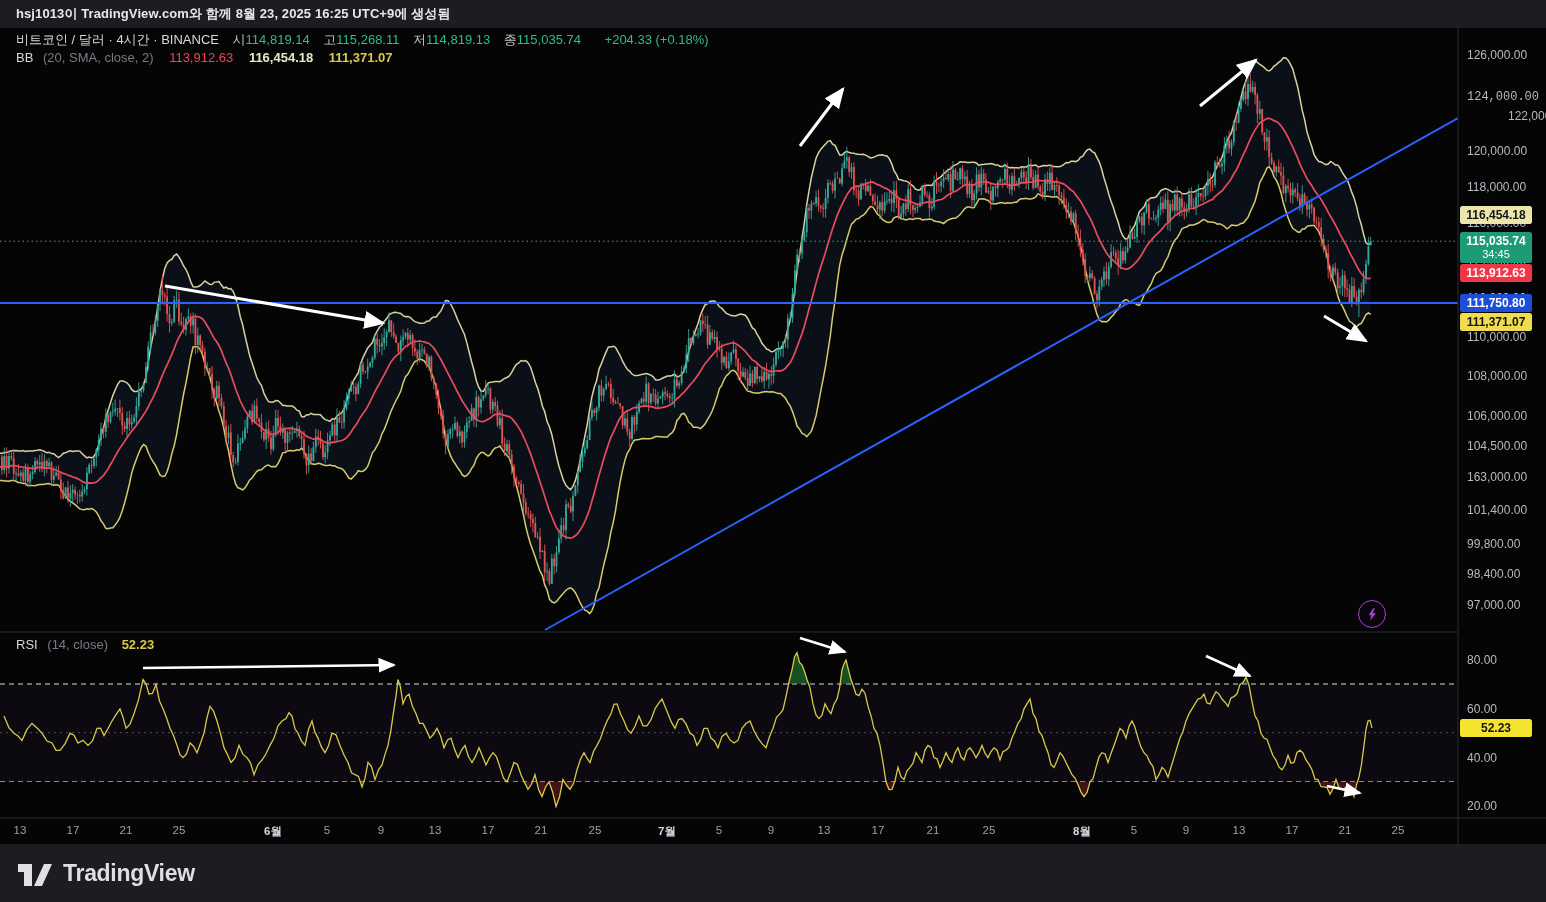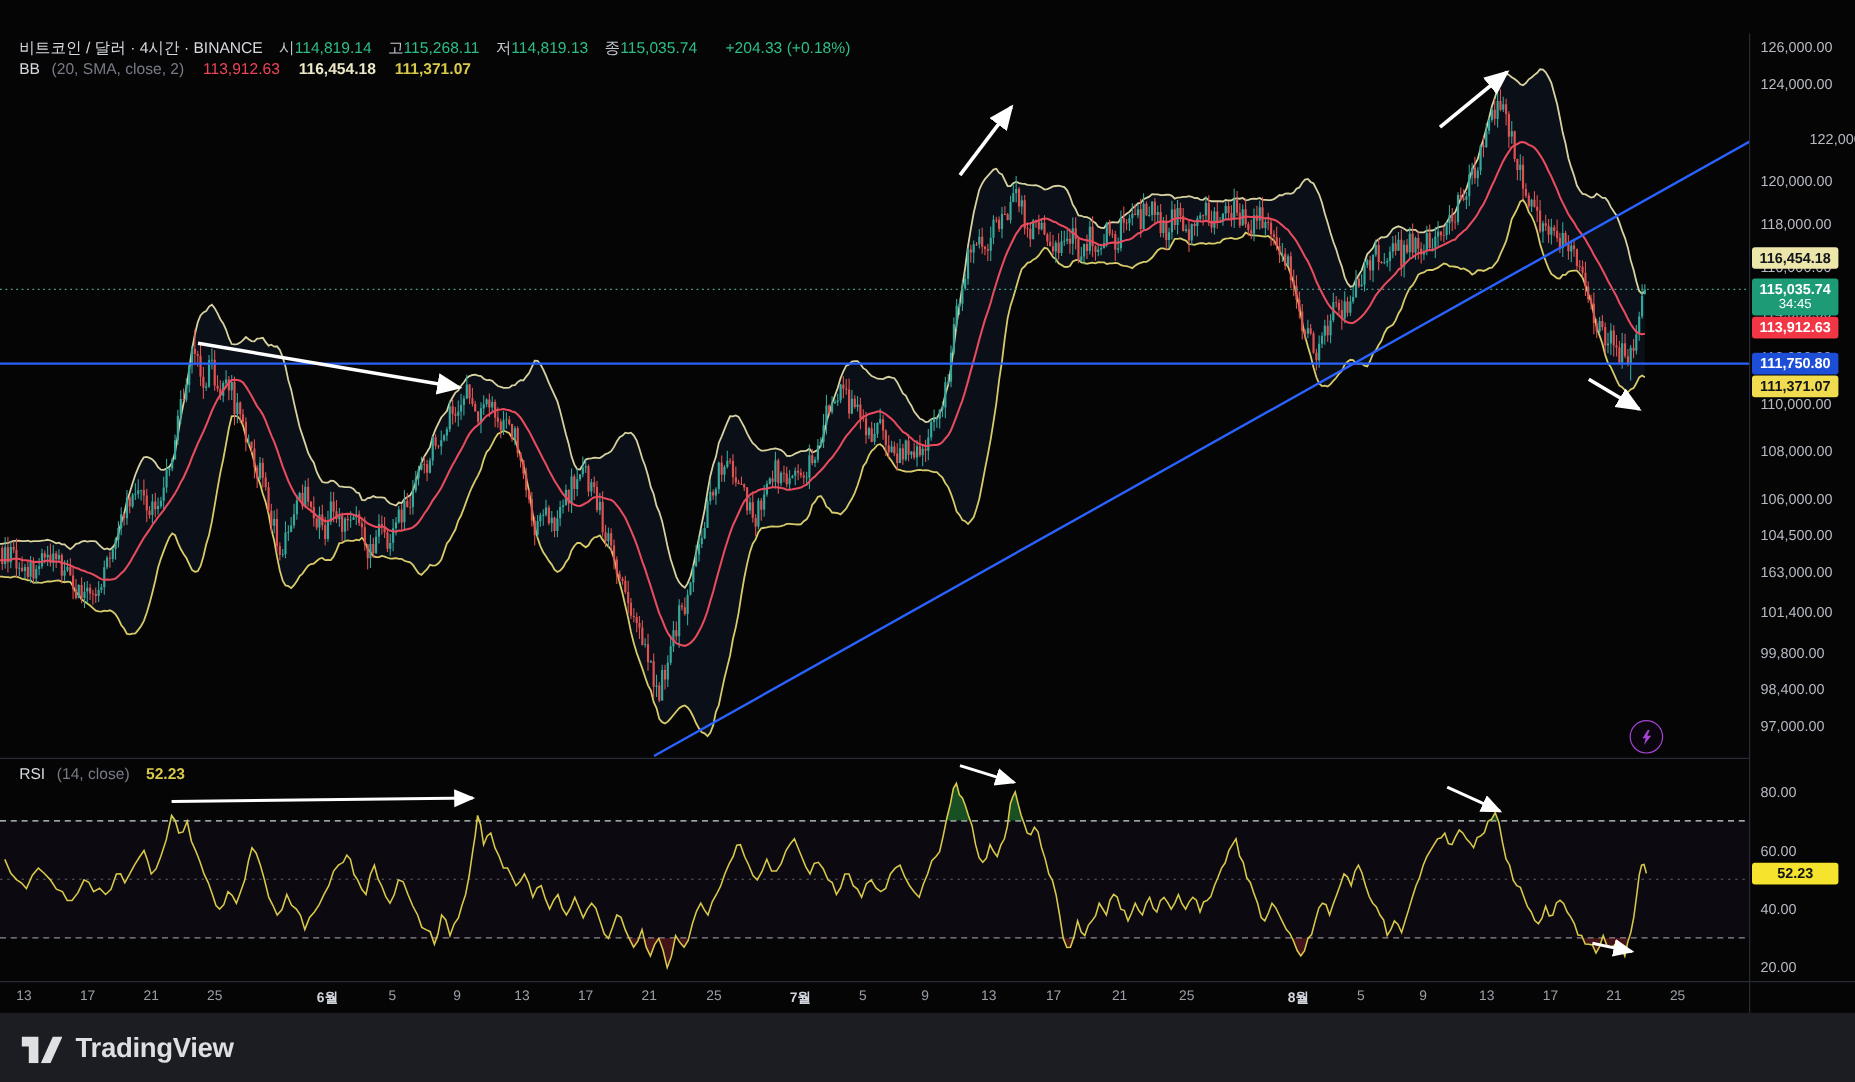--- a/index.html
+++ b/index.html
@@ -30,20 +30,23 @@
     box-sizing:border-box;display:flex;align-items:center;justify-content:center;background:rgba(20,8,26,.4);z-index:5;cursor:pointer;}
   .bottom-bar{position:absolute;left:0;top:844px;width:1546px;height:58px;background:#1b1d22;display:flex;
     align-items:center;padding-left:18px;box-sizing:border-box;gap:11px;}
   .logo-text{color:#dedfe2;font-size:23px;font-weight:700;letter-spacing:-.3px;}
 </style>
 </head>
 <body>
 
 <div class="screen">
 
+  <div class="export-bar">
+    <span>hsj1013이 TradingView.com와 함께 8월 23, 2025 16:25 UTC+9에 생성됨</span>
+  </div>
 
   <svg id="chart-svg" width="1546" height="902" viewBox="0 0 1546 902">
       <defs>
         <clipPath id="cpMain">
           <rect x="0" y="29" width="1458" height="602"></rect>
         </clipPath>
         <clipPath id="cpOB">
           <rect x="0" y="632" width="1458" height="52"></rect>
         </clipPath>
         <clipPath id="cpOS">
@@ -107,22 +110,22 @@
     <span class="bb-l">111,371.07</span>
   </div>
 
   <div class="legend" style="top:637px">
     <span class="t">RSI</span>
     <span class="prm">(14, close)</span>
     <span class="rsi-v">52.23</span>
   </div>
 
   <div id="price-axis">
-      <div class="ytick" style="top: 32px;">126,000.00</div>
-      <div class="ytick" style="top: 63px;">124,000.00</div>
+      <div class="ytick" style="top: 48px;">126,000.00</div>
+      <div class="ytick" style="top: 90px; font-family: Liberation Mono, monospace;">124,000.00</div>
       <div class="ytick" style="top: 108.821px; margin-left: 41px;">122,000.00</div>
       <div class="ytick" style="top: 144.082px; text-align: right;">120,000.00</div>
       <div class="ytick" style="top: 179.936px;">118,000.00</div>
       <div class="ytick" style="top: 216.403px;">116,000.00</div>
       <div class="ytick" style="top: 253.504px;">114,000.00</div>
       <div class="ytick" style="top: 291.262px;">112,000.00</div>
       <div class="ytick" style="top: 329.701px;">110,000.00</div>
       <div class="ytick" style="top: 368.844px;">108,000.00</div>
       <div class="ytick" style="top: 408.719px;">106,000.00</div>
       <div class="ytick" style="top: 439.123px;">104,500.00</div>

